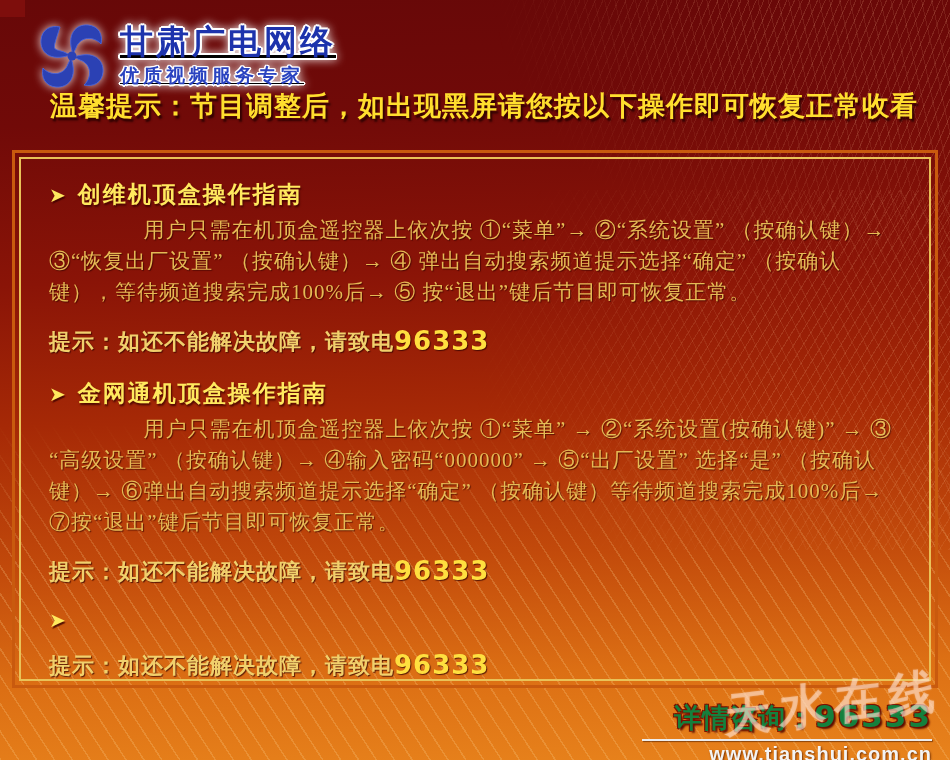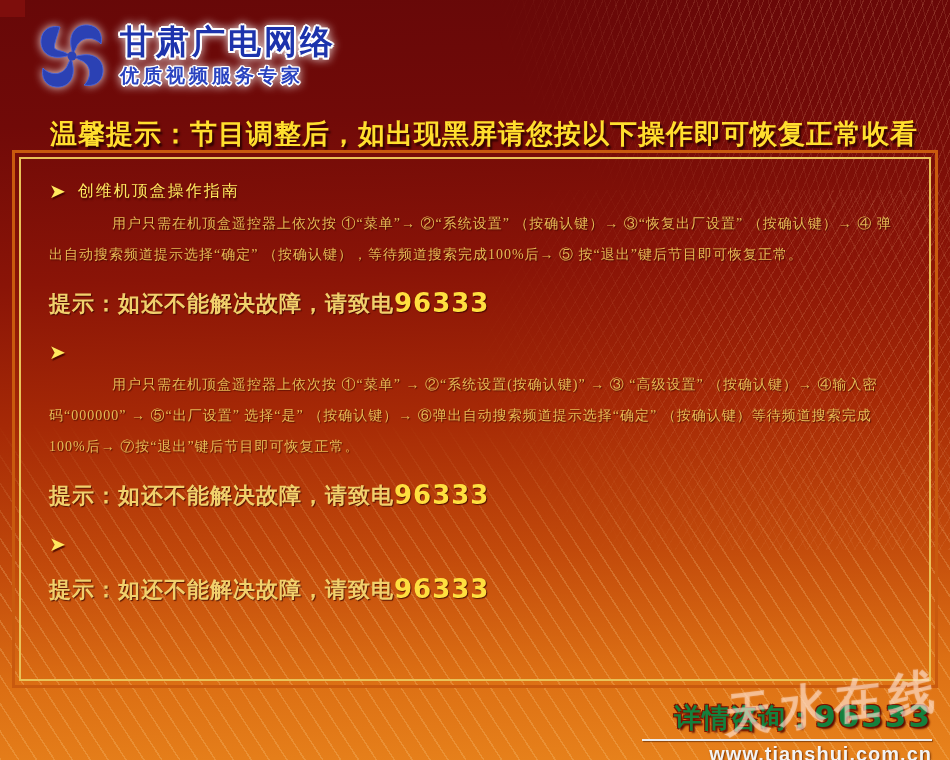--- a/index.html
+++ b/index.html
@@ -29,50 +29,50 @@
   .diag{
     position:absolute;left:0;bottom:0;width:100%;height:340px;
     background:repeating-linear-gradient(57deg,rgba(255,216,150,.22) 0 1.5px,transparent 1.5px 15px);
     -webkit-mask:linear-gradient(to top,#000 55%,transparent 100%);
             mask:linear-gradient(to top,#000 55%,transparent 100%);
   }
   
   .logo{position:absolute;left:36px;top:20px;display:flex;align-items:center;gap:12px;
         filter:drop-shadow(0 0 5px rgba(255,255,255,.85));}
   .logo-mark{width:72px;height:72px;}
-  .logo-text{display:flex;flex-direction:column;}
+  .logo-text{display:flex;flex-direction:column;text-decoration:underline;}
   .logo-name{
     font-size:33px;font-weight:bold;color:#1d33ac;letter-spacing:3px;line-height:36px;
     text-shadow:-2px 0 0 #fff,2px 0 0 #fff,0 -2px 0 #fff,0 2px 0 #fff,
                 -1.5px -1.5px 0 #fff,1.5px -1.5px 0 #fff,-1.5px 1.5px 0 #fff,1.5px 1.5px 0 #fff;
   }
   .logo-tagline{
     font-size:19px;font-weight:bold;color:#2a43c0;letter-spacing:4px;margin-top:3px;
     text-shadow:-1.5px 0 0 #fff,1.5px 0 0 #fff,0 -1.5px 0 #fff,0 1.5px 0 #fff,
                 -1px -1px 0 #fff,1px -1px 0 #fff,-1px 1px 0 #fff,1px 1px 0 #fff;
   }
   
   .banner{
-    position:absolute;left:50px;top:116px;width:880px;
+    position:absolute;left:50px;top:88px;width:880px;
     font-size:27px;font-weight:bold;color:#ffdf2e;letter-spacing:1px;
     text-shadow:2px 3px 2px rgba(40,0,0,.9);
   }
   
   .box{position:absolute;left:12px;top:150px;width:926px;height:538px;
        border:3px solid #c95a0e;box-sizing:border-box;}
   .box-inner{position:absolute;inset:4px;border:2px solid #e9c258;box-sizing:border-box;
              padding:20px 28px 0 28px;}
   .section{margin-bottom:21px;}
   .section-title{display:flex;align-items:center;gap:12px;margin-bottom:5px;}
   .arrow{font-size:20px;color:#ffe95e;text-shadow:1px 2px 1px rgba(60,0,0,.8);}
-  .title-text{font-size:16px;font-weight:normal;color:#ffe95e;letter-spacing:2px;
+  .title-text{font-size:23px;font-weight:bold;color:#ffe95e;letter-spacing:2px;
               text-shadow:1px 2px 2px rgba(60,0,0,.85);}
   .section-body{
     font-family:"Liberation Serif",serif;
-    font-size:14px;line-height:31px;letter-spacing:1px;
+    font-size:21px;line-height:31px;letter-spacing:1px;
     color:#e5ba55;text-indent:4.5em;margin:0;
     text-shadow:1px 1px 1px rgba(50,0,0,.65);
   }
   .section-tip{margin-top:18px;font-size:22px;font-weight:bold;color:#f1d06c;
                letter-spacing:1px;text-shadow:1px 1px 1px rgba(50,0,0,.75);}
   .hotline{font-family:"DejaVu Sans",sans-serif;font-size:26px;font-weight:bold;
            color:#ffdf3f;letter-spacing:1px;vertical-align:-1px;}
   
   .footer{position:absolute;right:18px;top:698px;text-align:right;z-index:2;}
   .consult{font-size:27px;font-weight:bold;color:#15803d;letter-spacing:1px;
@@ -125,20 +125,21 @@
         <span class="arrow">➤</span>
         <span class="title-text">创维机顶盒操作指南</span>
       </div>
       <p class="section-body">用户只需在机顶盒遥控器上依次按 ①“菜单”→ ②“系统设置” （按确认键）→ ③“恢复出厂设置” （按确认键）→ ④ 弹出自动搜索频道提示选择“确定” （按确认键），等待频道搜索完成100%后→ ⑤ 按“退出”键后节目即可恢复正常。</p>
       <div class="section-tip"><span>提示：如还不能解决故障，请致电</span><span class="hotline">96333</span></div>
     </div>
 
     <div class="section">
       <div class="section-title">
         <span class="arrow">➤</span>
+        <span class="title-text">金网通机顶盒操作指南</span>
       </div>
       <p class="section-body">用户只需在机顶盒遥控器上依次按 ①“菜单” → ②“系统设置(按确认键)” → ③ “高级设置” （按确认键）→ ④输入密码“000000” → ⑤“出厂设置” 选择“是” （按确认键）→ ⑥弹出自动搜索频道提示选择“确定” （按确认键）等待频道搜索完成100%后→ ⑦按“退出”键后节目即可恢复正常。</p>
       <div class="section-tip"><span>提示：如还不能解决故障，请致电</span><span class="hotline">96333</span></div>
     </div>
 
     <div class="section">
       <div class="section-title">
         <span class="arrow">➤</span>
       </div>
       <div class="section-tip"><span>提示：如还不能解决故障，请致电</span><span class="hotline">96333</span></div>

